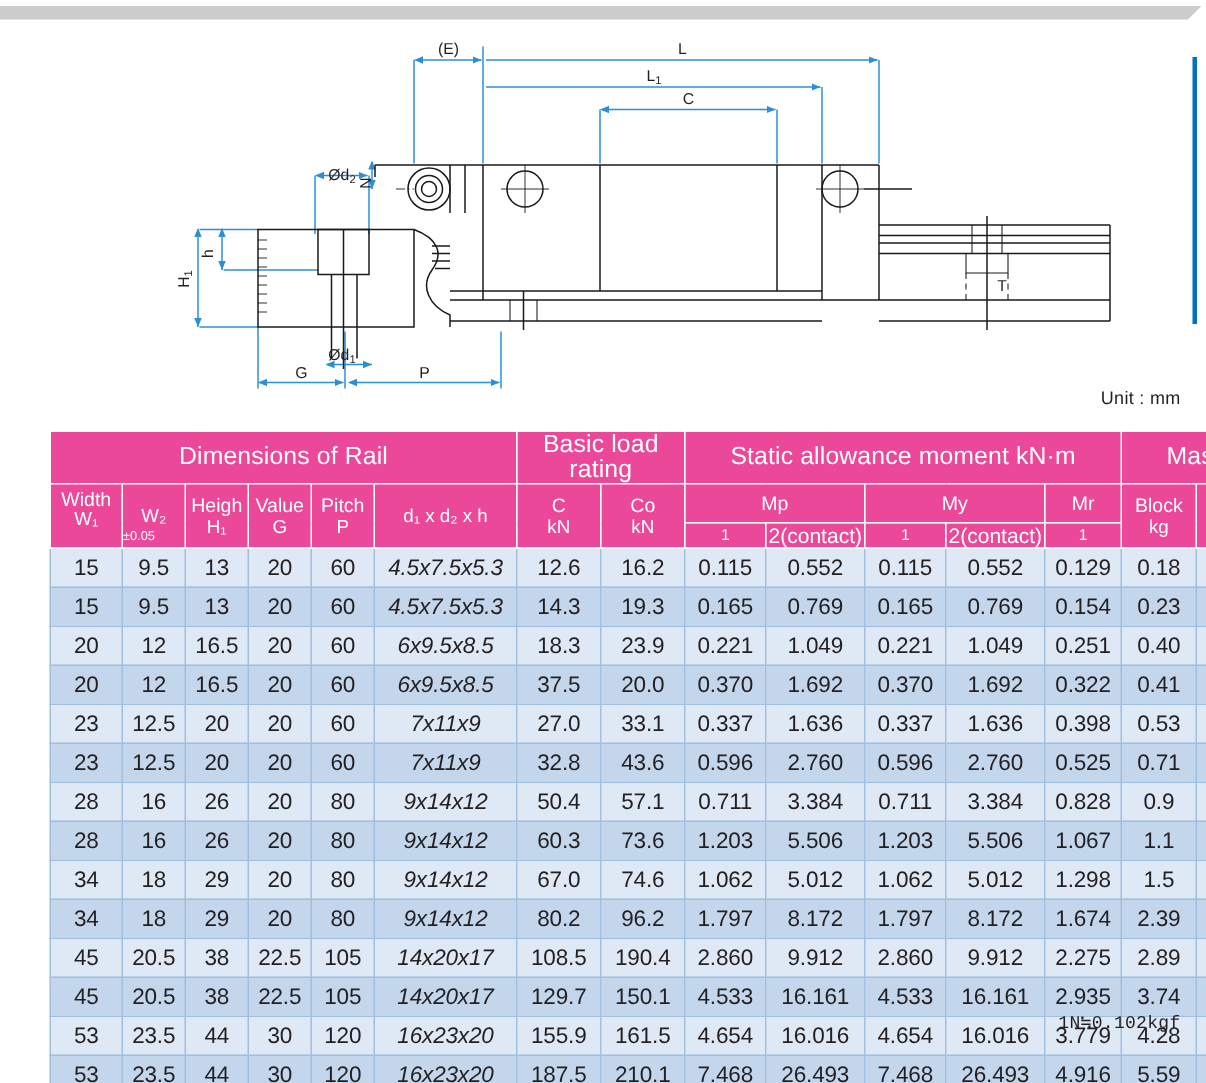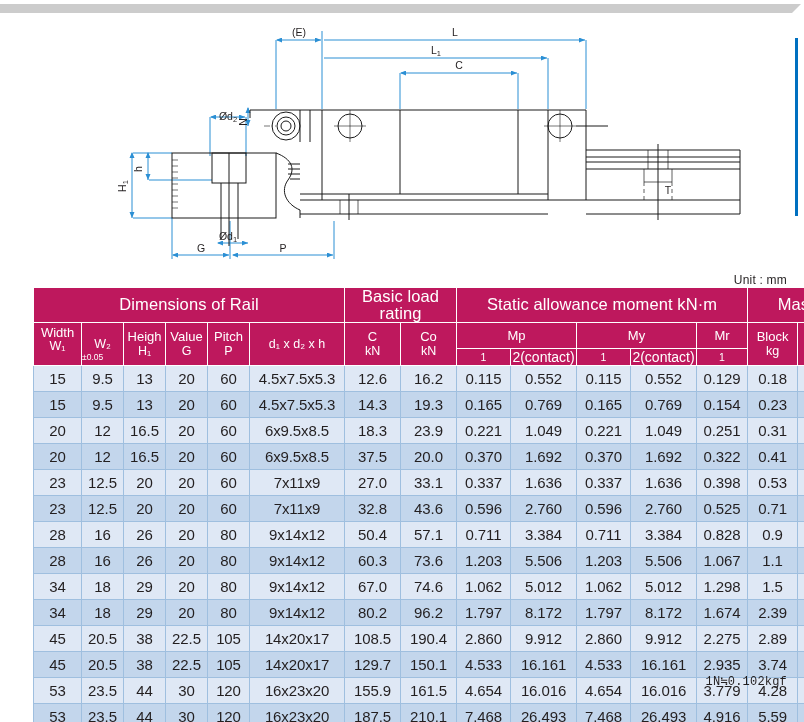--- a/index.html
+++ b/index.html
@@ -27,62 +27,62 @@
     position:absolute;left:795px;top:38px;width:3px;height:178px;
     background:#0070c0;
   }
   
   .drawing{position:absolute;left:0;top:14px;width:804px;height:246px;}
   .drawing svg{display:block;}
 
   
   .unit-note{
     position:absolute;right:17px;top:258px;
-    font-size:12px;color:#231f20;letter-spacing:.2px;margin-top:15px;
+    font-size:12px;color:#231f20;letter-spacing:.2px;
   }
   .foot-note{
     position:absolute;right:17px;top:674px;
     font-size:12px;color:#231f20;letter-spacing:.2px;font-family:Liberation Mono, monospace;
   }
 
   
   .tbl-wrap{position:absolute;left:33px;top:287px;width:754px;}
   table.spec{
     border-collapse:collapse;
     width:754px;
     table-layout:fixed;
   }
   table.spec th, table.spec td{
     border:1px solid #ffffff;
     text-align:center;
     vertical-align:middle;
     padding:0;
   }
   table.spec thead th{
-    background:#be185d;
+    background:#ec4899;
     color:#ffffff;
     font-weight:normal;
     line-height:1.03;
   }
   .hdr-grp{font-size:16.5px;height:25px;letter-spacing:.1px;}
   .hdr-sub{font-size:13px;height:42px;}
   .hdr-sub small{font-size:8.5px;display:block;line-height:1.05;padding-left:48px;}
   .hdr-sub .sub2{font-size:12.5px;}
   .hdr-num{font-size:10.5px;height:15px;}
   .hdr-num.small{font-size:14px;}
   table.spec tbody td{
     height:25px;
     font-size:15px;
     color:#231f20;
     border:1px solid #9fbfdf;
     letter-spacing:-.1px;
   }
   tbody tr.odd td{background:#dfe8f5;}
   tbody tr.even td{background:#c3d6ec;}
-  tbody td.dim{font-size:14px;}
+  tbody td.dim{font-size:14px;font-style:italic;}
   .tbl-wrap:after{
     content:"";display:block;height:3px;background:#4a92cf;width:754px;
   }
 </style>
 </head>
 <body>
 
 <div class="top-ribbon"></div>
 <div class="right-rule"></div>
 
@@ -352,21 +352,21 @@
           <td>20</td>
           <td>60</td>
           <td class="dim">6x9.5x8.5</td>
           <td>18.3</td>
           <td>23.9</td>
           <td>0.221</td>
           <td>1.049</td>
           <td>0.221</td>
           <td>1.049</td>
           <td>0.251</td>
-          <td>0.31</td>
+          <td>0.40</td>
           <td>2.2</td>
         </tr>
         <tr class="even">
           <td>20</td>
           <td>12</td>
           <td>16.5</td>
           <td>20</td>
           <td>60</td>
           <td class="dim">6x9.5x8.5</td>
           <td>37.5</td>

